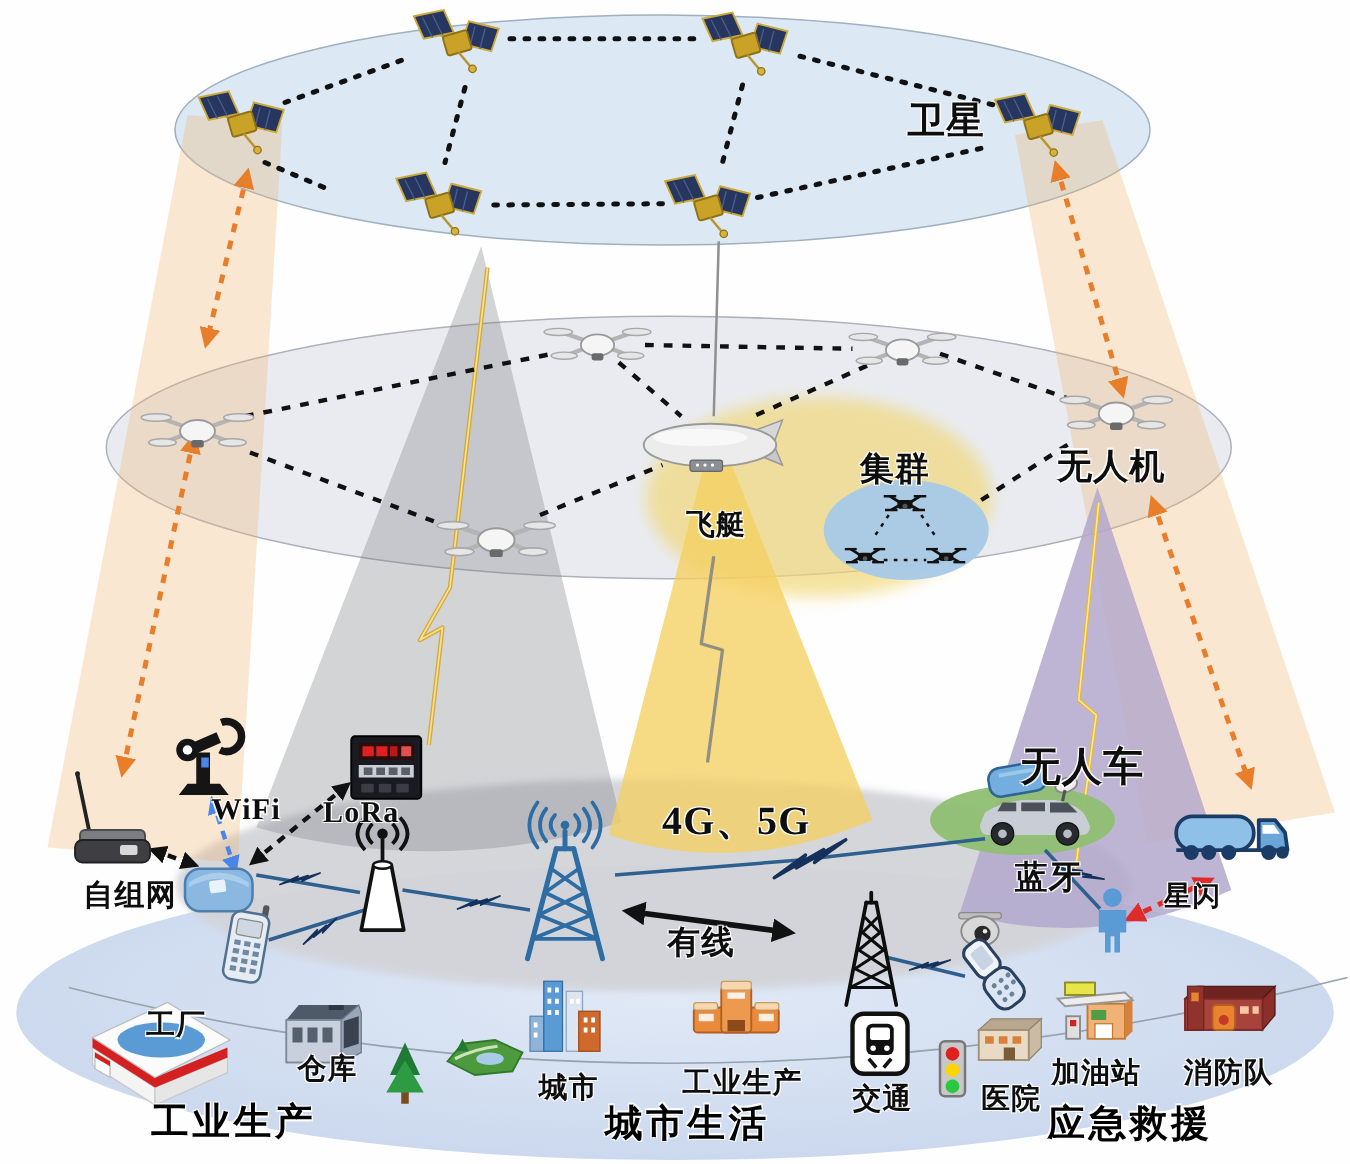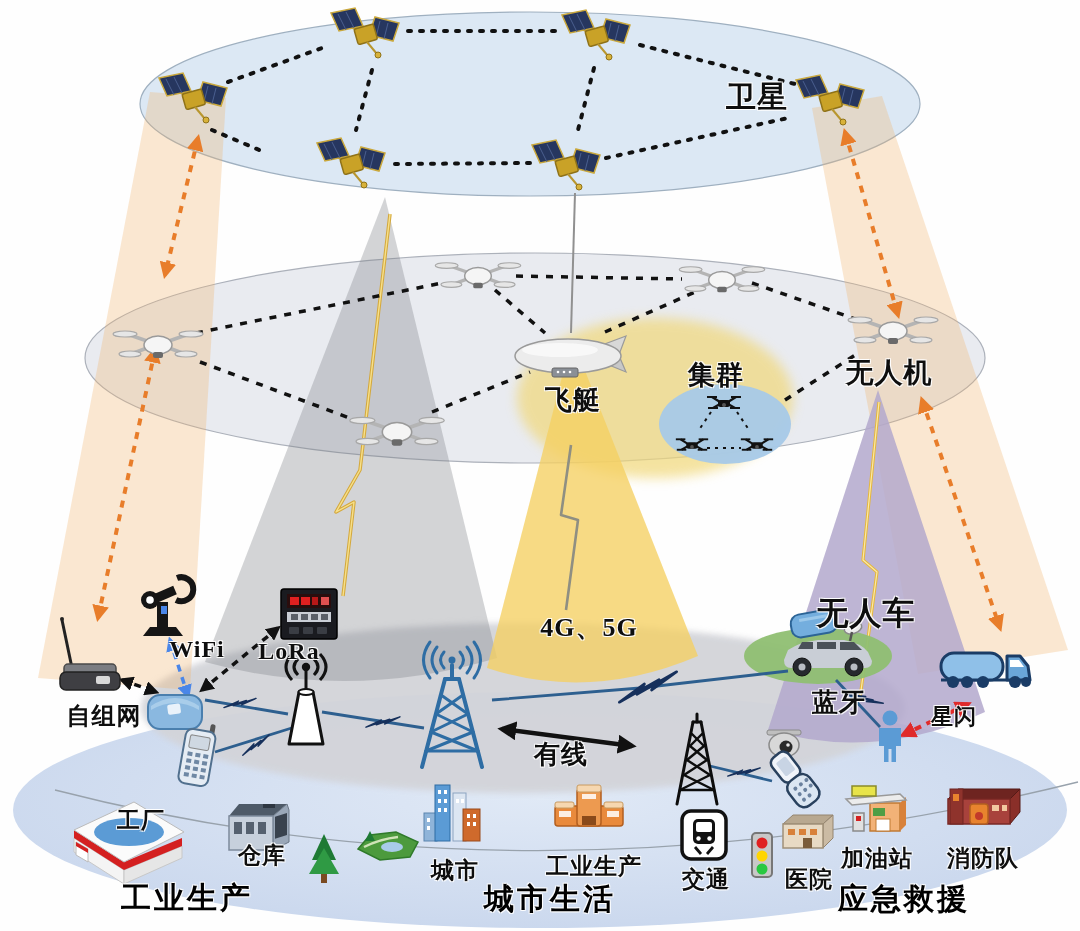--- a/index.html
+++ b/index.html
@@ -469,28 +469,28 @@
     <rect x="-30" y="-23" width="13" height="35" fill="#8f332c" stroke="#6e2420" stroke-width="1"></rect>
     <rect x="-27" y="-18" width="6" height="7" fill="#e8832e"></rect>
     <rect x="-10" y="-8" width="18" height="20" rx="3" fill="#e8832e" stroke="#b35f1f" stroke-width="1.5"></rect>
     <rect x="12" y="-7" width="7" height="6" fill="#f2c8a0"></rect>
         <rect x="22" y="-7" width="5" height="6" fill="#f2c8a0"></rect>
     <circle cx="-1" cy="4" r="4" fill="#c23a2a"></circle>
   </g>
 </svg>
 
   <div class="lbl" style="left:757px;top:97px;font-size:30px">卫星</div>
-  <div class="lbl" style="left:573px;top:400px;font-size:27px">飞艇</div>
+  <div class="lbl" style="left:573px;top:420px;font-size:23px">飞艇</div>
   <div class="lbl" style="left:716px;top:375px;font-size:27px">集群</div>
   <div class="lbl" style="left:889px;top:373px;font-size:28px">无人机</div>
 
   <div class="lbl" style="left:104px;top:716px;font-size:24px">自组网</div>
   <div class="lbl" style="left:197px;top:649px;font-size:24px">WiFi</div>
   <div class="lbl" style="left:289px;top:651px;font-size:24px">LoRa</div>
-  <div class="lbl" style="left:589px;top:627px;font-size:26px">4G、5G</div>
+  <div class="lbl" style="left:589px;top:657px;font-size:32px">4G、5G</div>
   <div class="lbl" style="left:561px;top:754px;font-size:26px">有线</div>
   <div class="lbl" style="left:866px;top:614px;font-size:32px">无人车</div>
   <div class="lbl" style="left:839px;top:702px;font-size:26px">蓝牙</div>
   <div class="lbl" style="left:954px;top:717px;font-size:22px">星闪</div>
 
   <div class="lbl" style="left:141px;top:820px;font-size:23px">工厂</div>
   <div class="lbl" style="left:262px;top:855px;font-size:23px">仓库</div>
   <div class="lbl" style="left:455px;top:870px;font-size:23px">城市</div>
   <div class="lbl" style="left:594px;top:866px;font-size:23px">工业生产</div>
   <div class="lbl" style="left:706px;top:879px;font-size:23px">交通</div>

